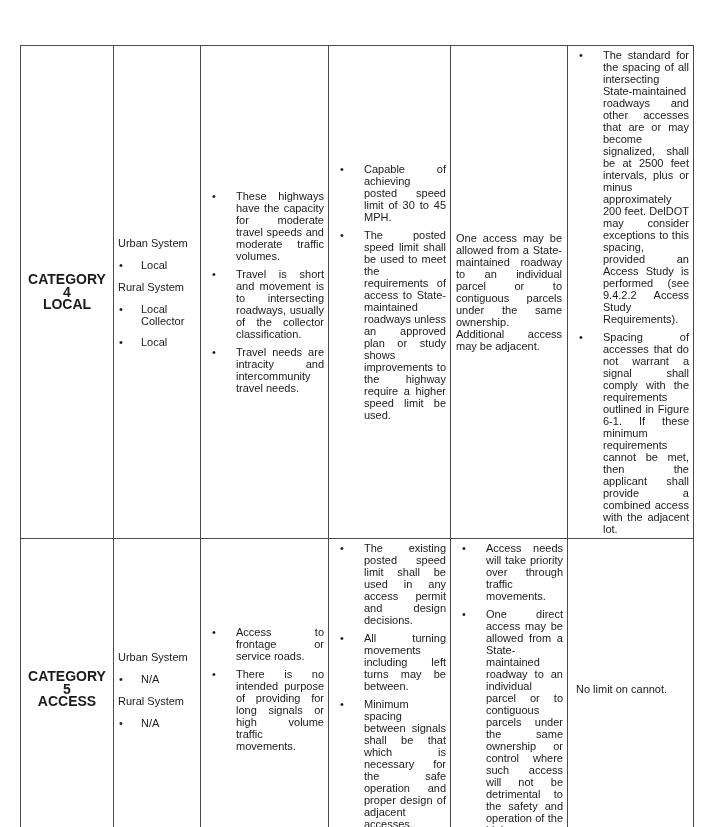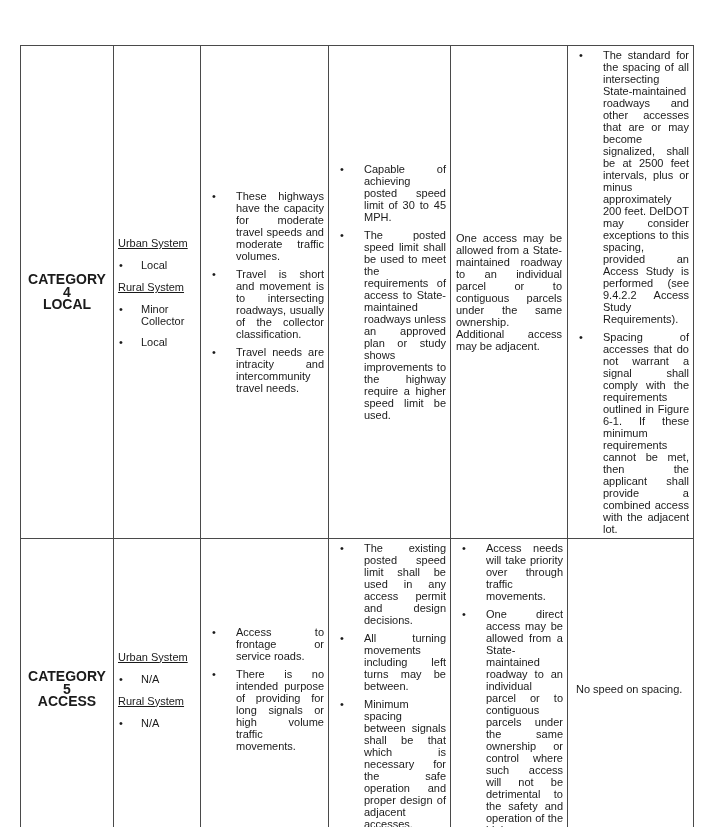--- a/index.html
+++ b/index.html
@@ -9,21 +9,21 @@
   table.grid{position:absolute;left:20px;top:45px;width:673px;border-collapse:collapse;
              table-layout:fixed;}
   table.grid td{border:1px solid #4a4a4a;padding:3px 4px;font-size:11px;line-height:12px;
                 overflow:hidden;background:#fff;}
   tr.r1{height:479px;} tr.r2{height:294px;}
   td.vm{vertical-align:middle;} td.vt{vertical-align:top;}
 
   .cat{font-weight:bold;text-align:center;font-size:14px;line-height:12.5px;}
 
   .sys-cell{padding-left:7px;padding-right:3px;}
-  .sys-hdr{text-decoration:underline;margin:10px 0;white-space:nowrap;}
+  .sys-hdr{margin:10px 0;white-space:nowrap;}
   .sys-bullet{display:flex;margin:9px 0;}
   .sys-bullet .dot{flex:0 0 22px;padding-left:1px;}
 
   .bullet{display:flex;margin:0 0 6px 0;}
   .bullet:last-child{margin-bottom:0;}
   .bullet .dot{flex:0 0 24px;padding-left:7px;}
   .bullet .btxt{flex:1;text-align:justify;}
 
   .para{text-align:justify;padding:0 1px;}
   .plain{padding-left:4px;}
@@ -54,21 +54,21 @@
 
         <td class="vm sys-cell">
           <div class="sys-hdr">Urban System</div>
           <div class="sys-bullet">
             <span class="dot">•</span>
             <span>Local</span>
           </div>
           <div class="sys-hdr">Rural System</div>
           <div class="sys-bullet">
             <span class="dot">•</span>
-            <span>Minor Collector</span>
+            <span>Local Collector</span>
           </div>
           <div class="sys-bullet">
             <span class="dot">•</span>
             <span>Local</span>
           </div>
         </td>
 
         <td class="vm">
           <div class="bullet">
             <span class="dot">•</span>
@@ -165,19 +165,19 @@
             <span class="dot">•</span>
             <span class="btxt">Access needs will take priority over through traffic movements.</span>
           </div>
           <div class="bullet">
             <span class="dot">•</span>
             <span class="btxt">One direct access may be allowed from a State-maintained roadway to an individual parcel or to contiguous parcels under the same ownership or control where such access will not be detrimental to the safety and operation of the highway.</span>
           </div>
         </td>
 
         <td class="vm">
-          <div class="plain">No speed on spacing.</div>
+          <div class="plain">No limit on cannot.</div>
         </td>
       </tr>
 
     </tbody>
   </table>
 </div>
 
 </body></html>

